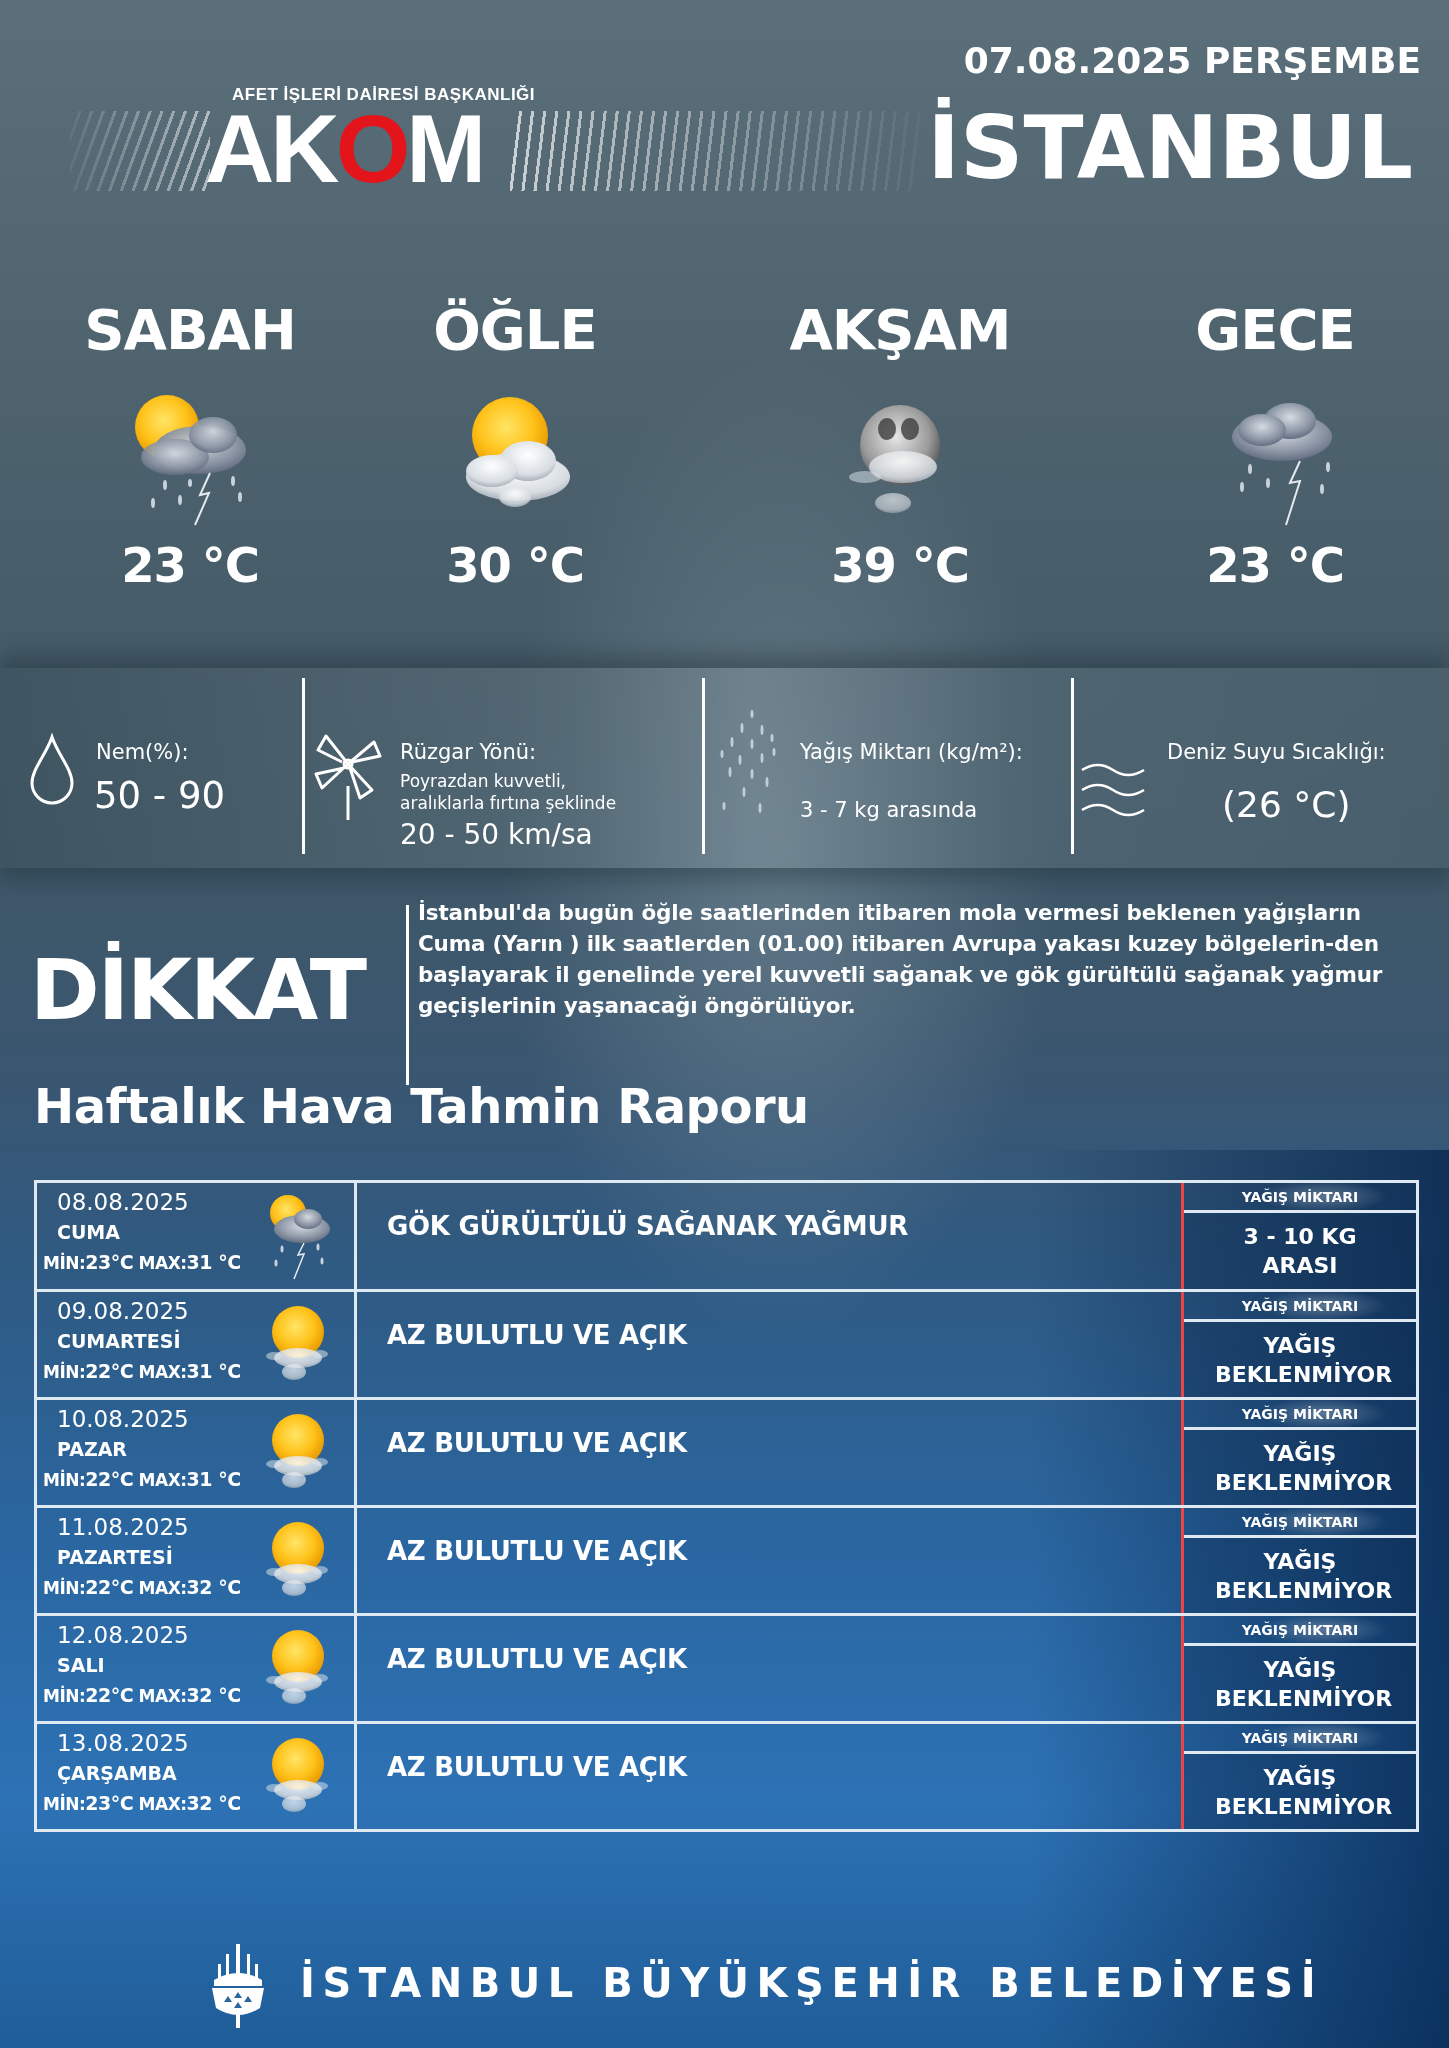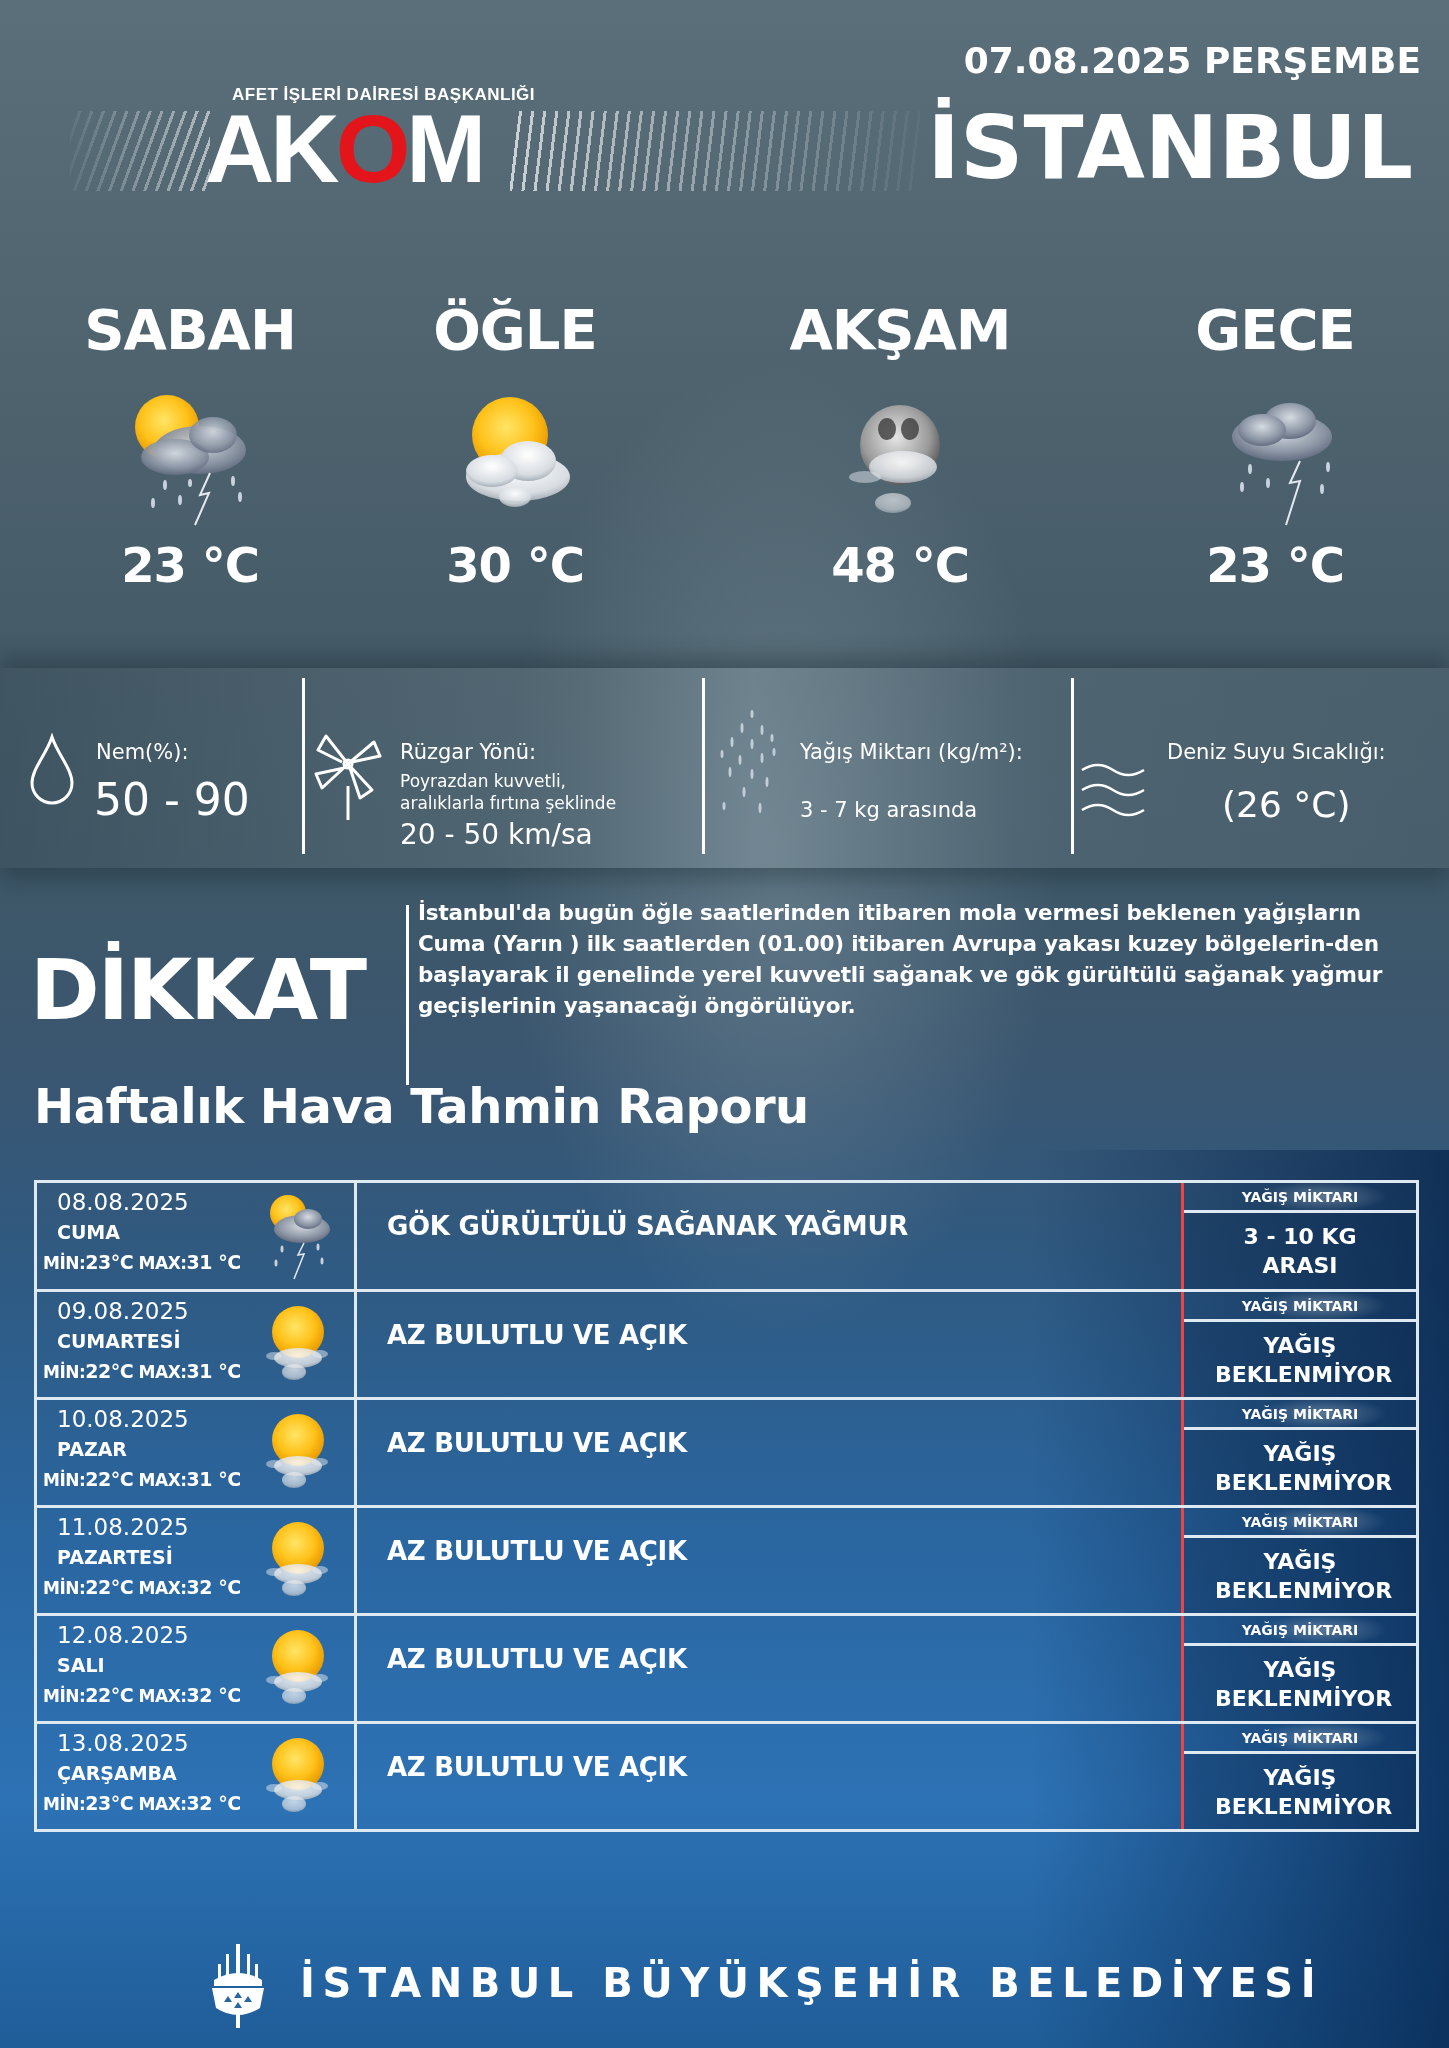--- a/index.html
+++ b/index.html
@@ -67,21 +67,21 @@
   }
   
   .stats {
     position: absolute; left: 0; top: 668px; width: 1449px; height: 200px;
     background: linear-gradient(90deg, rgba(60,80,92,0.55) 0%, rgba(95,115,125,0.55) 40%, rgba(130,150,160,0.5) 52%, rgba(90,110,122,0.5) 70%, rgba(80,100,112,0.5) 100%);
     box-shadow: 0 -14px 18px rgba(30,45,55,0.35), 0 14px 18px rgba(30,45,55,0.35);
   }
   .stat-div { position: absolute; top: 10px; width: 3px; height: 176px; background: #ffffff; }
   .stat-label { position: absolute; font-size: 21px; color: #ffffff; white-space: nowrap; }
   .stat-small { position: absolute; font-size: 17px; color: #ffffff; line-height: 22px; }
-  .stat-value { position: absolute; font-size: 44px; color: #ffffff; white-space: nowrap; }
+  .stat-value { position: absolute; font-size: 37px; color: #ffffff; white-space: nowrap; }
   .stat-value-md { position: absolute; font-size: 28px; color: #ffffff; white-space: nowrap; }
   .stat-value-sm { position: absolute; font-size: 21px; color: #ffffff; white-space: nowrap; }
   
   .alert { position: absolute; left: 0; top: 895px; width: 1449px; height: 200px; }
   .alert-title {
     position: absolute; left: 30px; top: 45px;
     font-family: "DejaVu Sans", sans-serif; font-weight: bold;
     font-size: 84px; line-height: 100px; letter-spacing: -2px;
   }
   .alert-divider { position: absolute; left: 406px; top: 10px; width: 3px; height: 180px; background: #ffffff; }
@@ -209,21 +209,21 @@
     <div class="period-icon">
       <svg width="170" height="150" viewBox="0 0 170 150">
         <circle cx="85" cy="60" r="40" fill="url(#moonGrad)"></circle>
         <ellipse cx="72" cy="44" rx="9" ry="11" fill="#3c3c3c" opacity="0.8"></ellipse>
         <ellipse cx="95" cy="44" rx="9" ry="11" fill="#3c3c3c" opacity="0.8"></ellipse>
         <ellipse cx="88" cy="82" rx="34" ry="16" fill="url(#cloudGrad)" opacity="0.85"></ellipse>
         <ellipse cx="78" cy="118" rx="18" ry="10" fill="url(#cloudGrad)" opacity="0.6"></ellipse>
         <ellipse cx="50" cy="92" rx="16" ry="6" fill="#dfe6ec" opacity="0.5"></ellipse>
       </svg>
     </div>
-    <div class="period-temp">48 °C</div>
+    <div class="period-temp">39 °C</div>
   </div>
   <div class="period" style="left:1125px">
     <div class="period-title">GECE</div>
     <div class="period-icon">
       <svg width="170" height="150" viewBox="0 0 170 150">
         <ellipse cx="92" cy="52" rx="50" ry="24" fill="url(#stormGrad)"></ellipse>
         <ellipse cx="100" cy="36" rx="26" ry="18" fill="url(#stormGrad)"></ellipse>
         <ellipse cx="72" cy="45" rx="24" ry="16" fill="url(#stormGrad)"></ellipse>
         <polyline points="110,76 100,98 110,96 96,140" fill="none" stroke="#e6eaf0" stroke-width="2"></polyline>
         <g fill="#c8d2dc">

